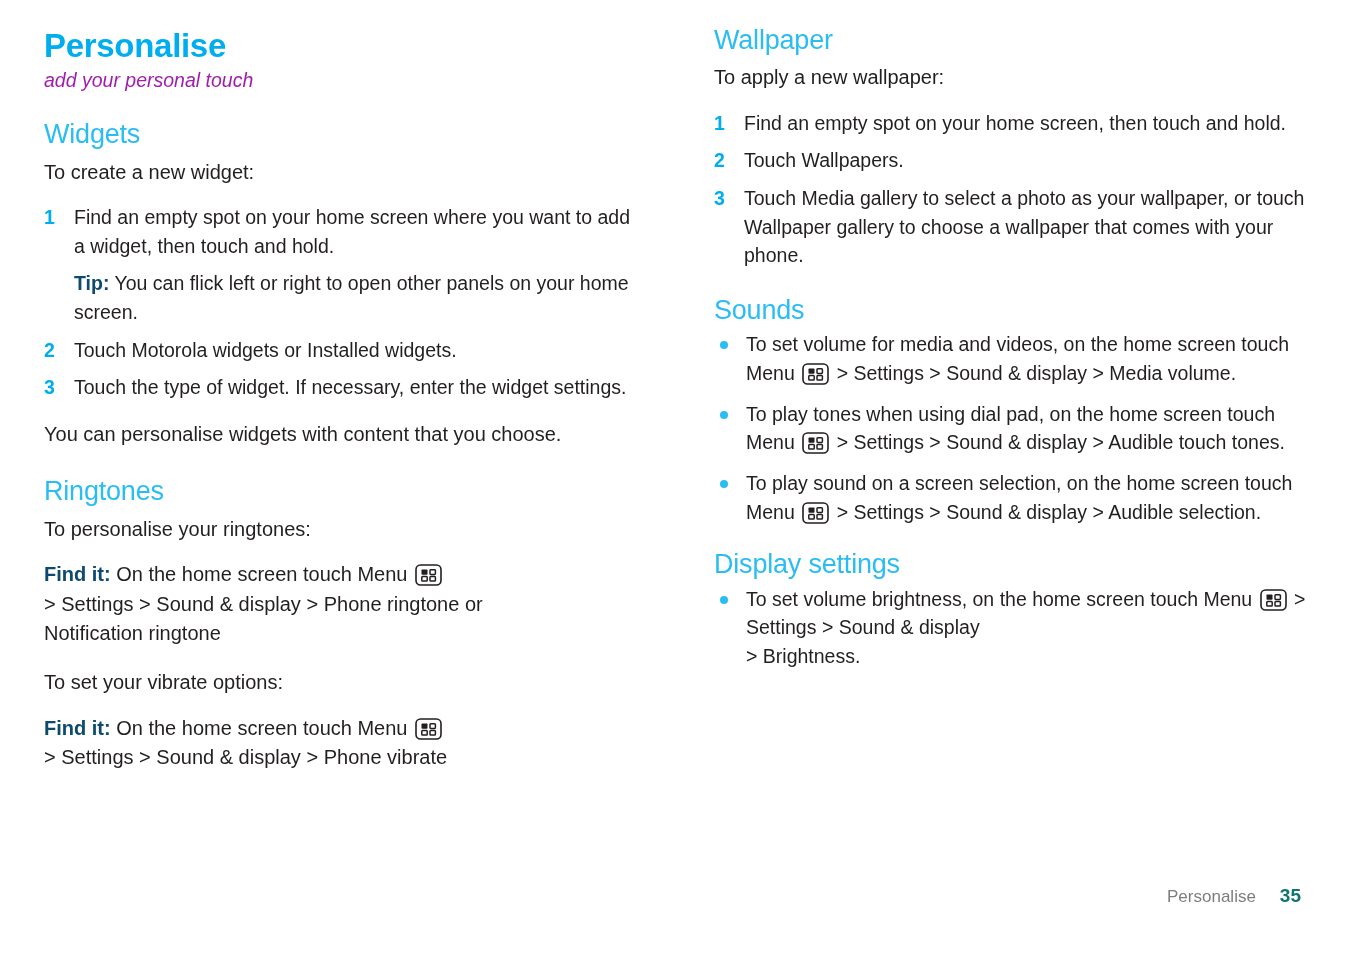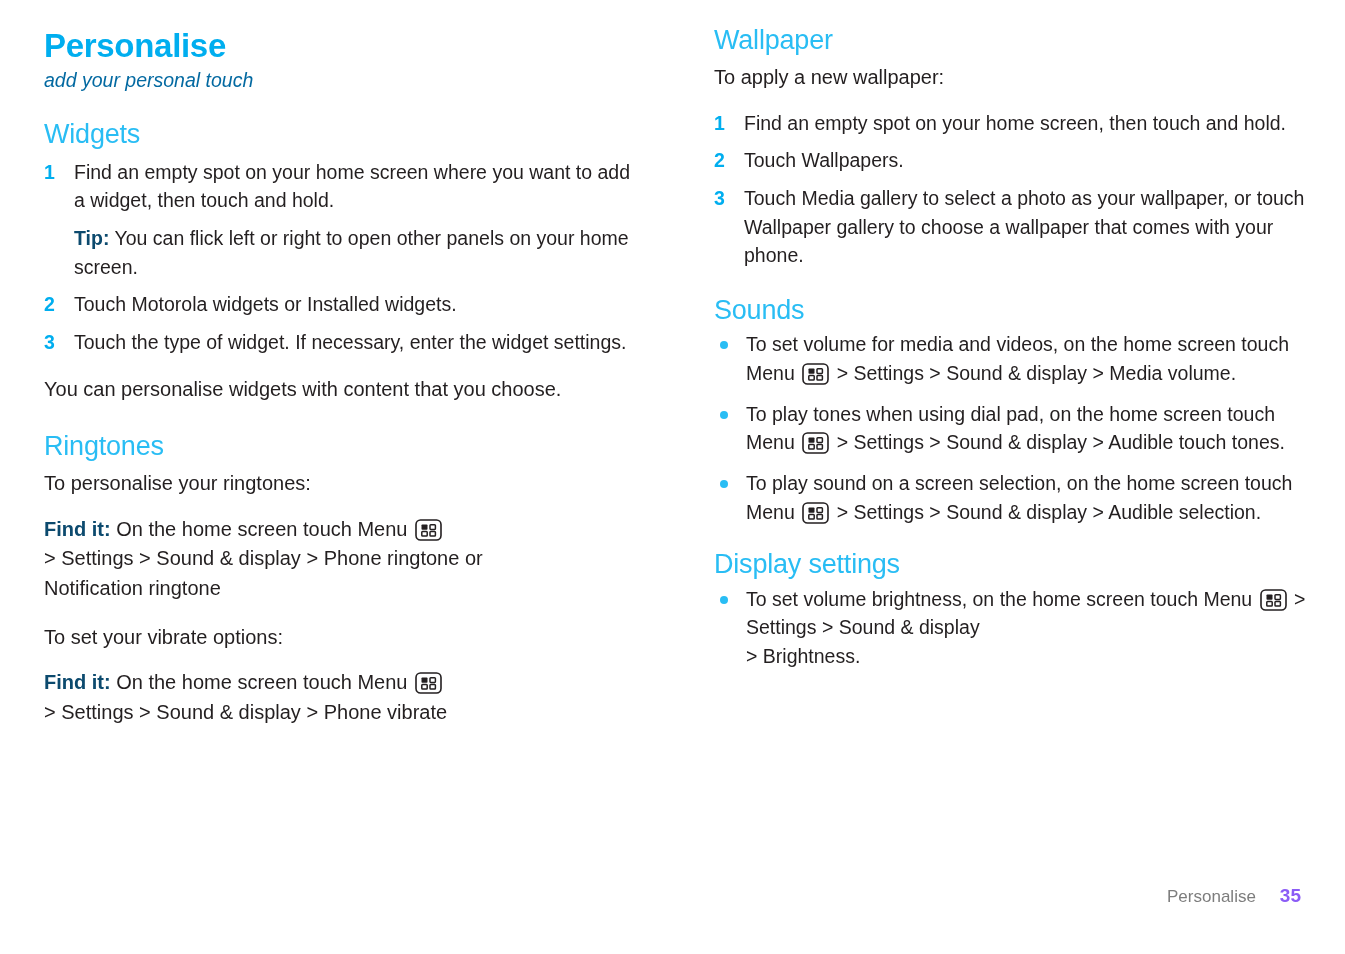--- a/index.html
+++ b/index.html
@@ -34,21 +34,21 @@
     font-size: 33px;
     font-weight: bold;
     color: #00AEEF;
     letter-spacing: -0.3px;
     margin: 0 0 4px 0;
     line-height: 1.12;
   }
   .chapter-sub {
     font-size: 19.5px;
     font-style: italic;
-    color: #0369a1;
+    color: #a21caf;
     margin: 0 0 26px 0;
     line-height: 1.2;
   }
   .section-head {
     font-size: 27px;
     font-weight: normal;
     color: #29BDF4;
     margin: 0 0 7px 0;
     line-height: 1.2;
     letter-spacing: -0.2px;
@@ -126,37 +126,38 @@
   
   .footer {
     position: absolute;
     right: 44px;
     bottom: 47px;
     font-size: 17px;
     color: #7d7d7d;
     white-space: nowrap;
   }
   .footer .pageno {
-    color: #8b5cf6;
+    color: #0f766e;
     font-weight: bold;
     font-size: 19px;
     margin-left: 24px;
   }
 </style>
 </head>
 <body>
 
 <div class="page">
 
   <div class="col col-left">
 
     <h1 class="chapter-title">Personalise</h1>
     <p class="chapter-sub">add your personal touch</p>
 
     <h2 class="section-head">Widgets</h2>
+    <p class="body">To create a new widget:</p>
 
     <ol class="olist">
       <li>
         <span class="num">1</span>
         <span>Find an empty spot on your home screen where you want to add a widget, then touch and hold.</span>
         <div class="sub-note">
           <span class="findit">Tip:</span><span> You can flick left or right to open other panels on your home screen.</span>
         </div>
       </li>
       <li>

